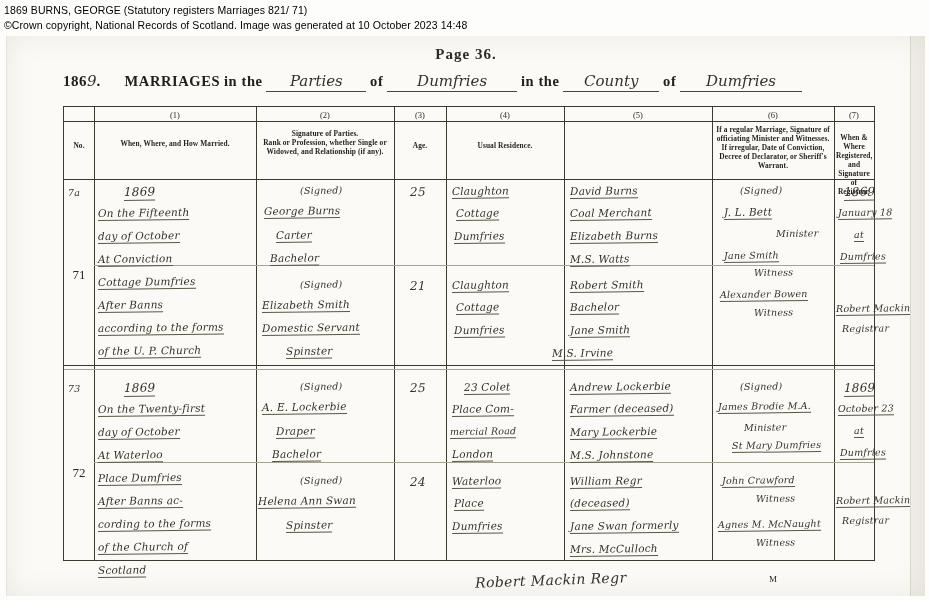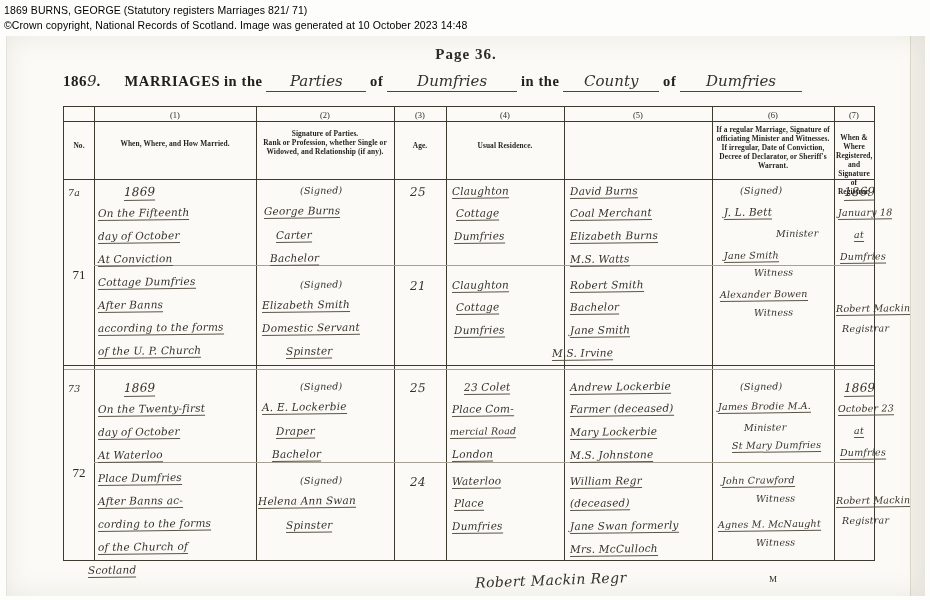--- a/index.html
+++ b/index.html
@@ -317,21 +317,21 @@
       <div class="entrynum" style="left:2px; top:358px">72</div>
 
       <div class="hw big u" style="left:60px; top:274px">1869</div>
       <div class="hw u" style="left:34px; top:296px">On the Twenty-first</div>
       <div class="hw u" style="left:34px; top:319px">day of October</div>
       <div class="hw u" style="left:34px; top:342px">At Waterloo</div>
       <div class="hw u" style="left:34px; top:365px">Place Dumfries</div>
       <div class="hw u" style="left:34px; top:388px">After Banns ac-</div>
       <div class="hw u" style="left:34px; top:411px">cording to the forms</div>
       <div class="hw u" style="left:34px; top:434px">of the Church of</div>
-      <div class="hw u" style="left:24px; top:457px">Scotland</div>
+      <div class="hw u" style="left:34px; top:457px">Scotland</div>
 
       <div class="hw sm" style="left:236px; top:274px">(Signed)</div>
       <div class="hw u" style="left:198px; top:294px">A. E. Lockerbie</div>
       <div class="hw u" style="left:212px; top:318px">Draper</div>
       <div class="hw u" style="left:208px; top:341px">Bachelor</div>
 
       <div class="hw sm" style="left:236px; top:368px">(Signed)</div>
       <div class="hw u" style="left:194px; top:388px">Helena Ann Swan</div>
       <div class="hw u" style="left:222px; top:412px">Spinster</div>
 

